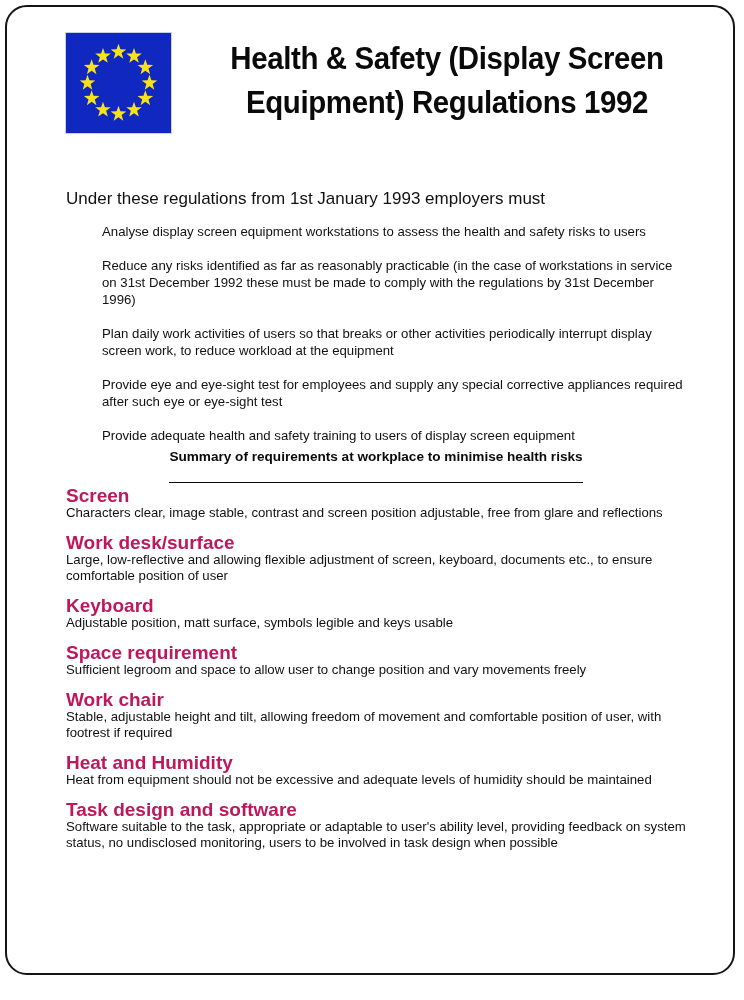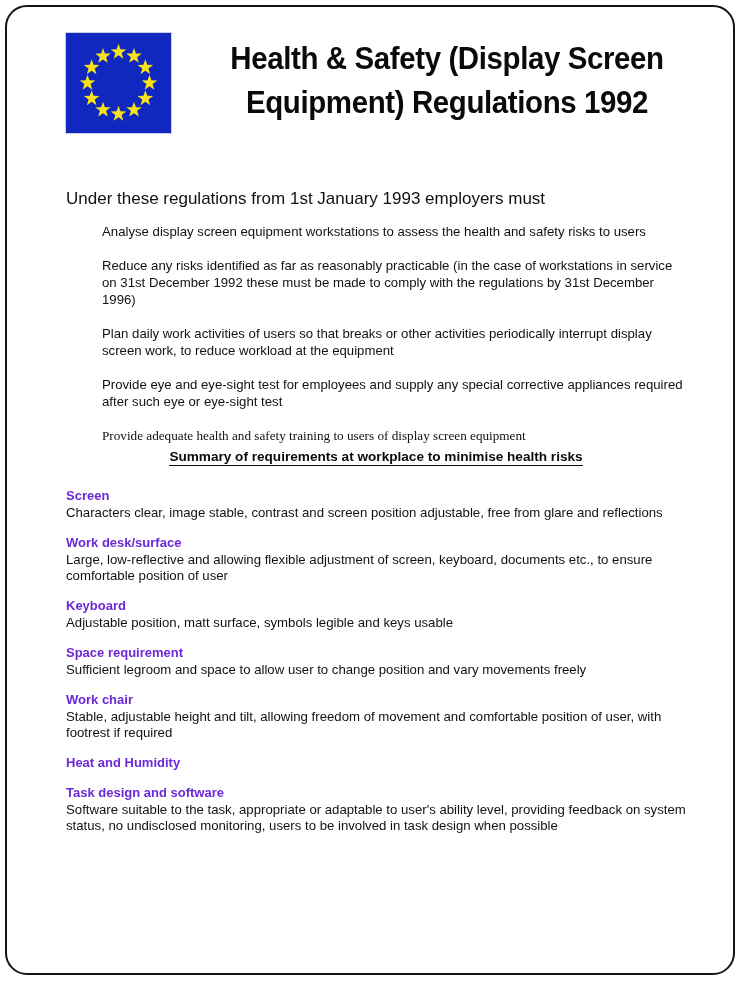--- a/index.html
+++ b/index.html
@@ -80,53 +80,53 @@
     color: #111;
     margin: 0 0 16px 0;
   }
   .duty-item {
     margin: 0 0 17px 0;
     padding-left: 36px;
     font-size: 13.2px;
     line-height: 17px;
     color: #111;
   }
-  .duty-item:last-child { margin-bottom: 8px; font-family: Liberation Serif, serif; }
+  .duty-item:last-child { margin-bottom: 8px; }
 
   
   #summary-heading {
     position: absolute;
     left: 59px;
     top: 440px;
     width: 620px;
     text-align: center;
     font-size: 13.6px;
     font-weight: bold;
     line-height: 20px;
     color: #0a0a0a;
   }
   #summary-heading span {
     border-bottom: 1.5px solid #0a0a0a;
-    padding-bottom: 1px;
+    padding-bottom: 18px;
   }
 
   
   #requirements-list {
     position: absolute;
     left: 59px;
     top: 481px;
     width: 622px;
   }
   .req-item { margin: 0 0 14px 0; }
   .req-item:last-child { margin-bottom: 9px; }
   .req-term {
-    font-size: 13px;
+    font-size: 19px;
     font-weight: bold;
     line-height: 16px;
-    color: #6d28d9;
+    color: #be185d;
     margin: 0 0 1px 0;
   }
   .req-desc {
     font-size: 13.2px;
     line-height: 16px;
     color: #111;
     margin: 0;
   }
 </style>
 </head>
@@ -196,20 +196,21 @@
         <p class="req-desc">Sufficient legroom and space to allow user to change position and vary movements freely</p>
       </div>
       <div class="req-item">
         <p class="req-term">Work chair</p>
         <p class="req-desc">Stable, adjustable height and tilt, allowing freedom of movement and comfortable position of user, with footrest if required</p>
       </div>
       <div class="req-item">
       </div>
       <div class="req-item">
         <p class="req-term">Heat and Humidity</p>
+        <p class="req-desc">Heat from equipment should not be excessive and adequate levels of humidity should be maintained</p>
       </div>
       <div class="req-item">
         <p class="req-term">Task design and software</p>
         <p class="req-desc">Software suitable to the task, appropriate or adaptable to user's ability level, providing feedback on system status, no undisclosed monitoring, users to be involved in task design when possible</p>
       </div>
     </div>
 
 </div>
 
 </body></html>

